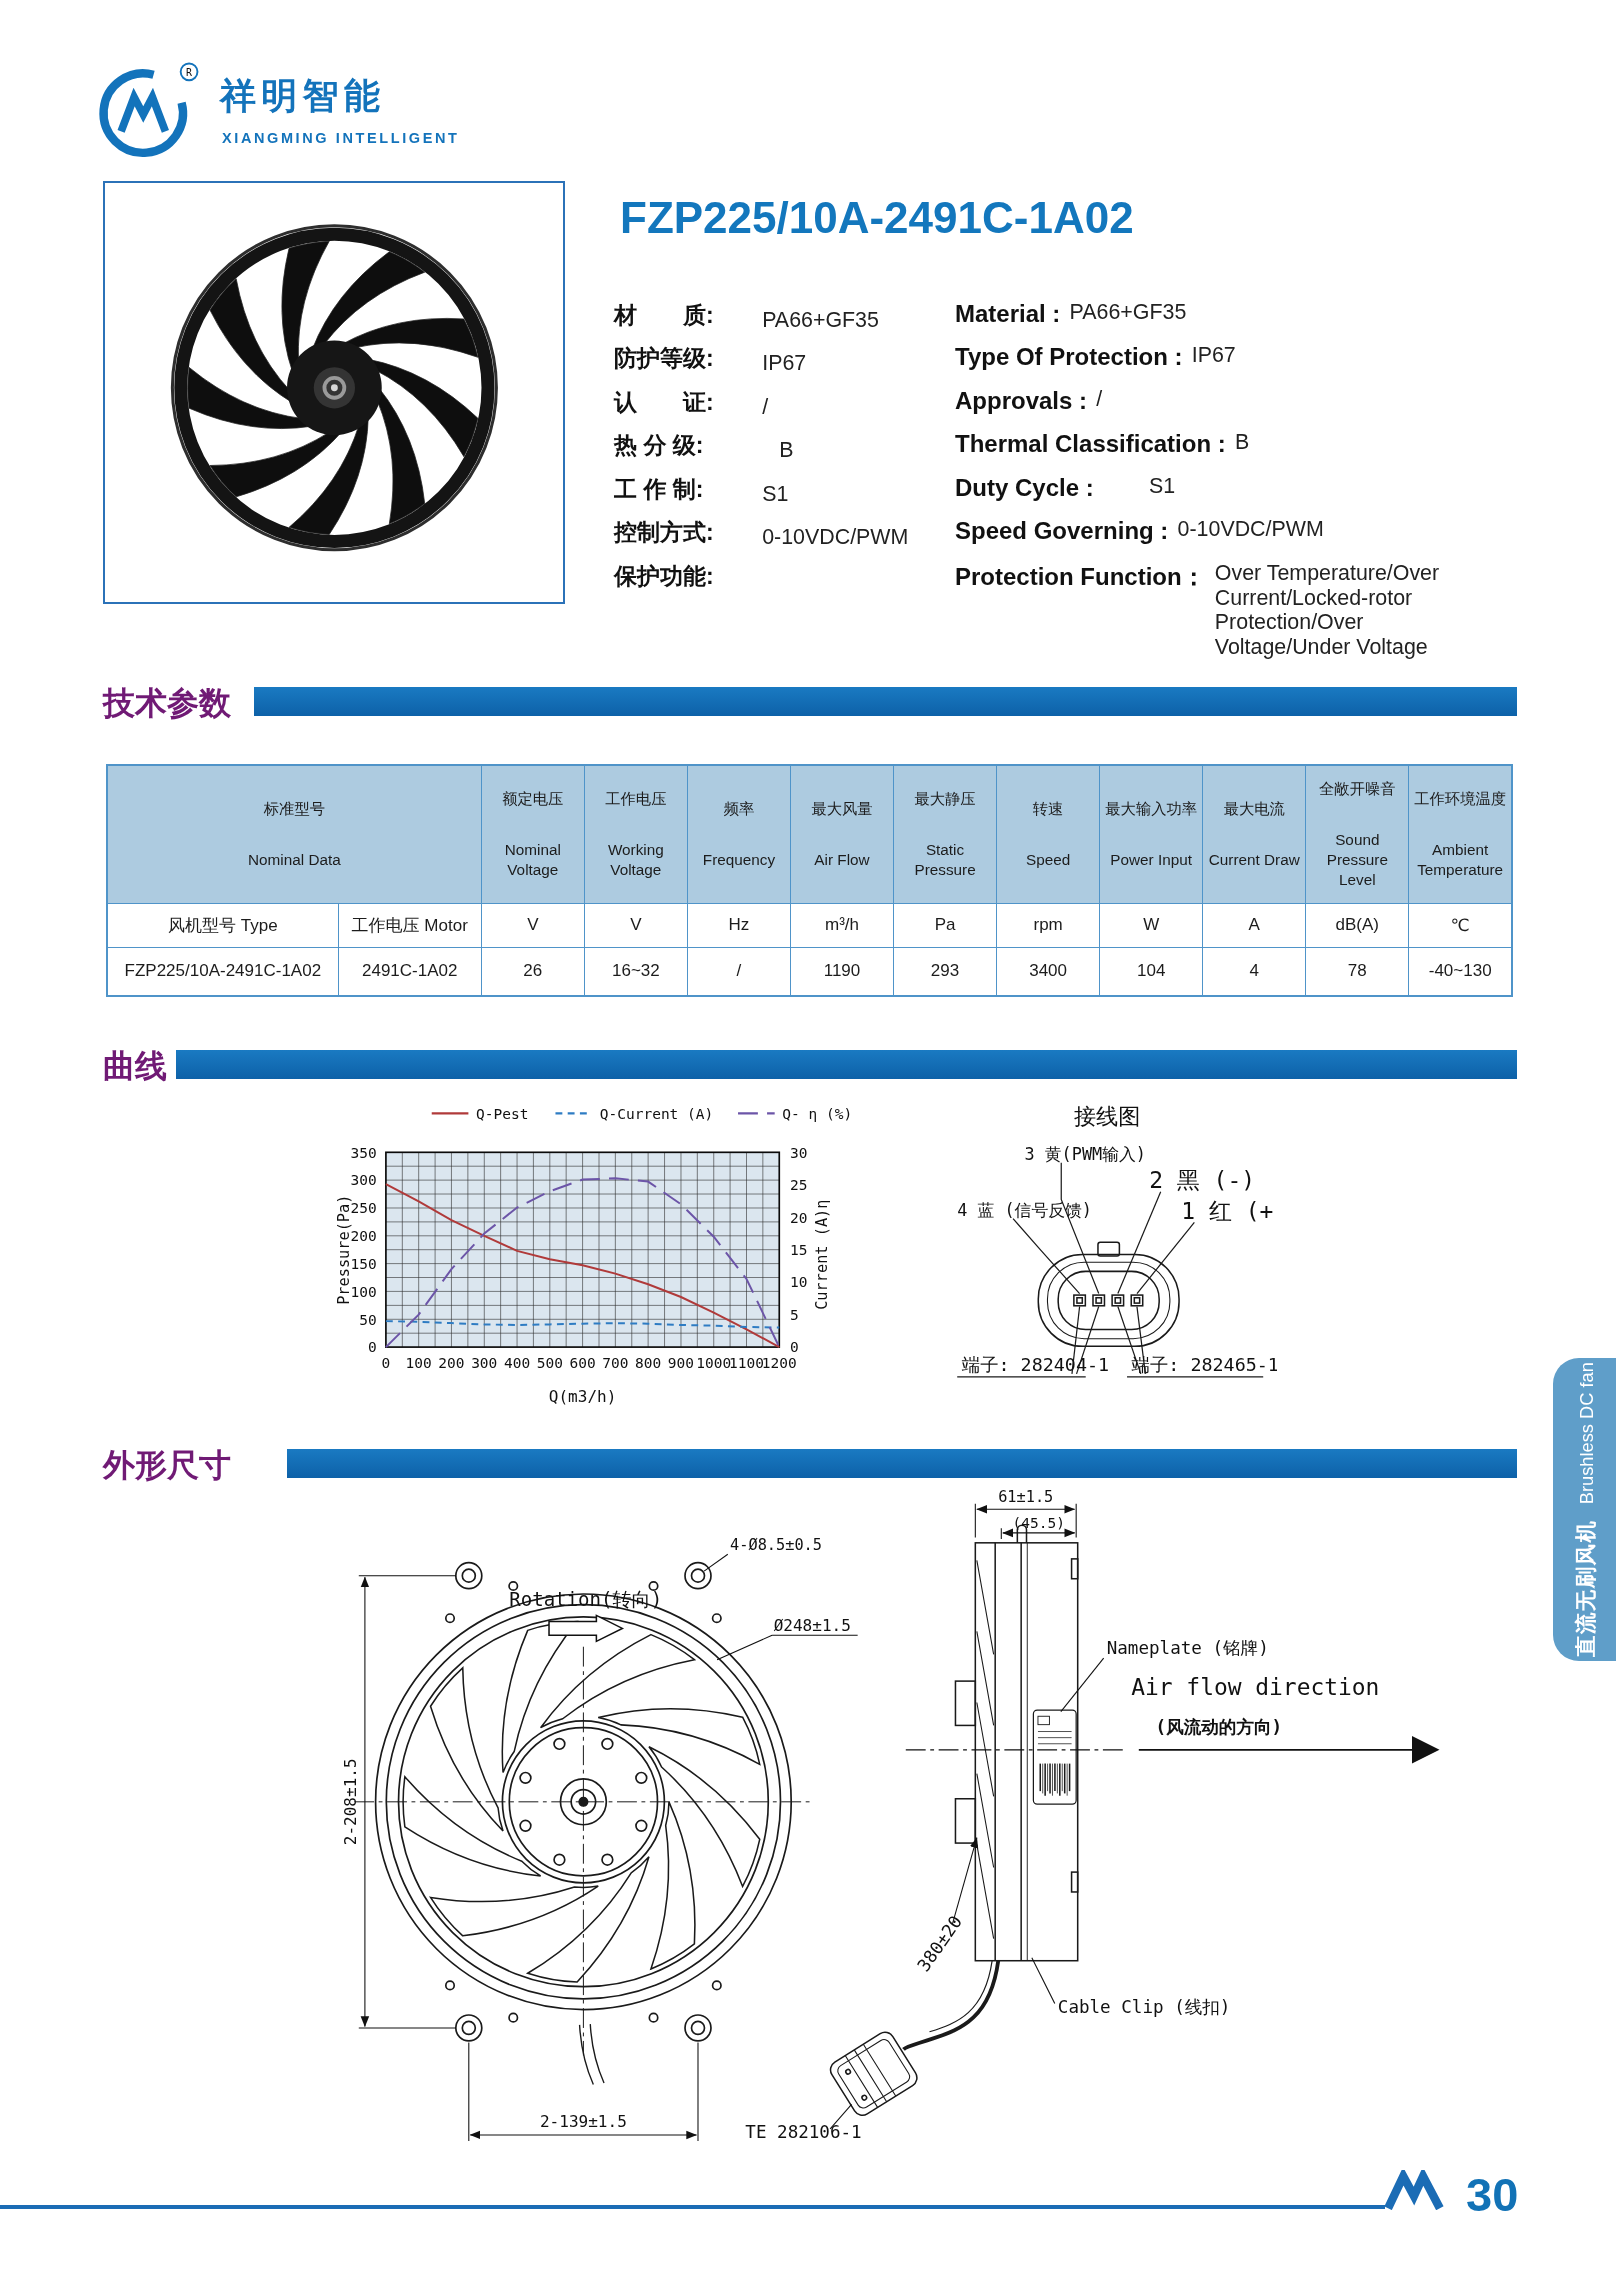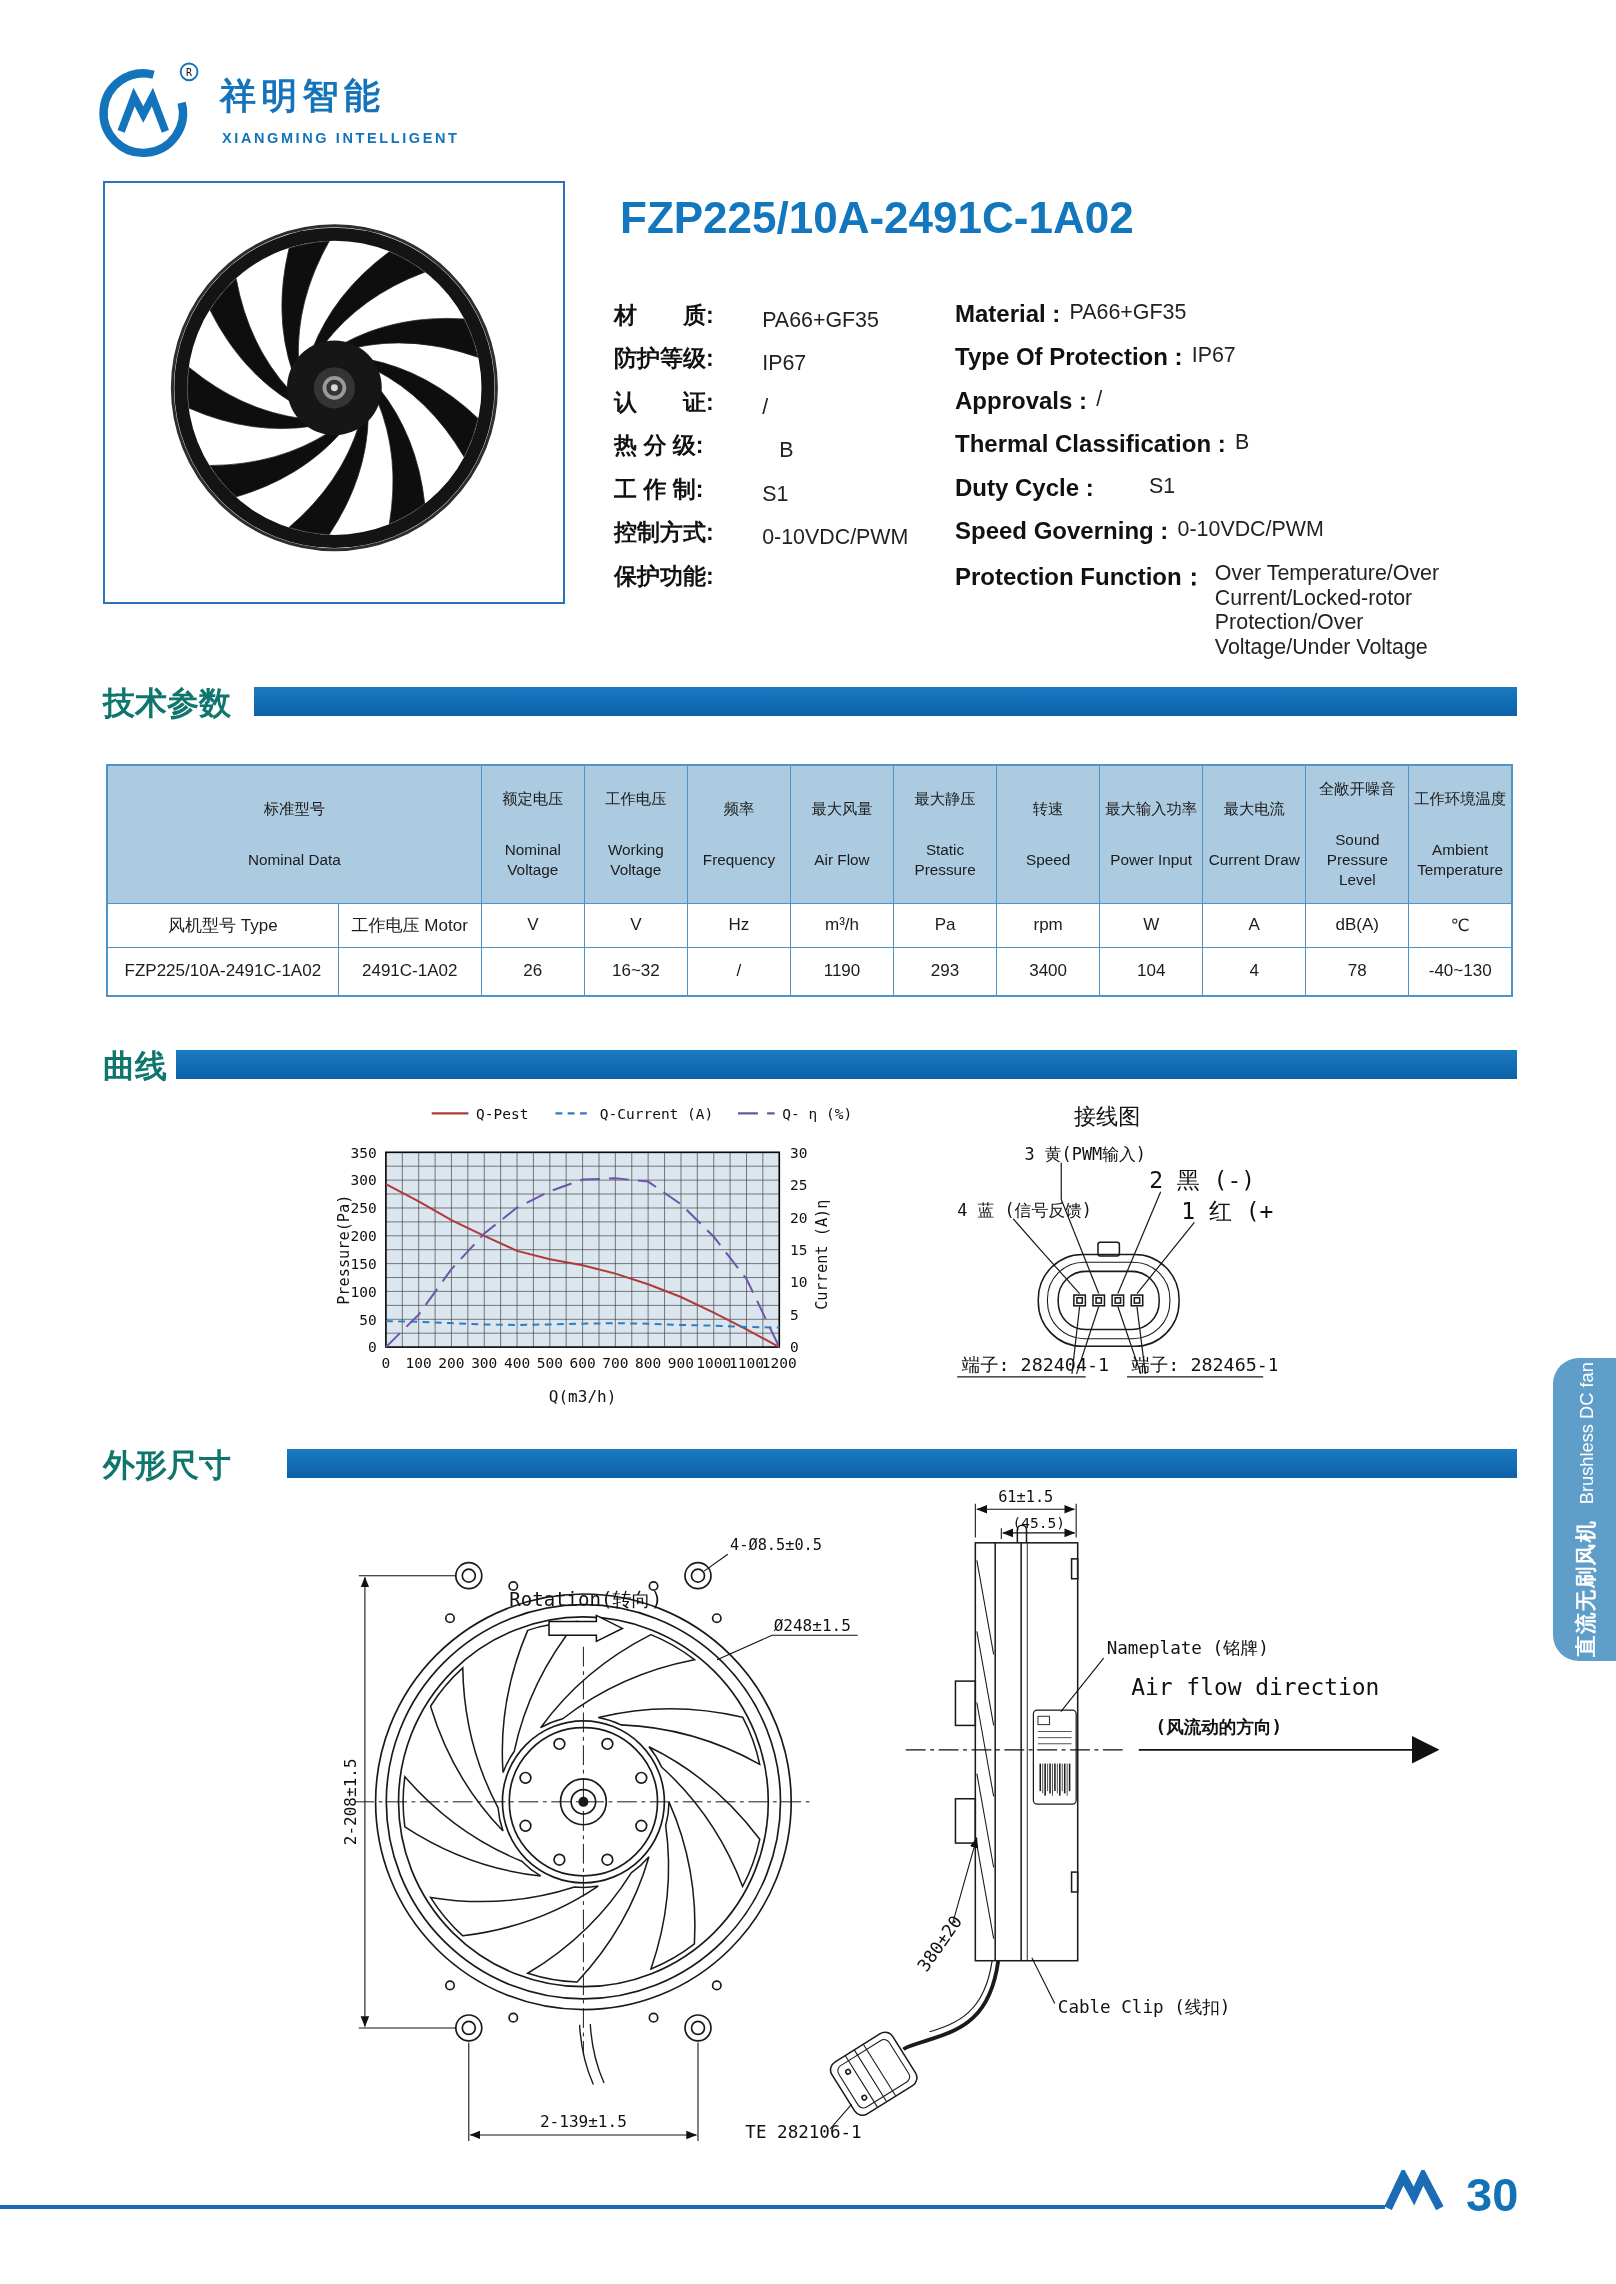--- a/index.html
+++ b/index.html
@@ -16,21 +16,21 @@
   .photo-box{position:absolute;left:103px;top:181px;width:462px;height:423px;border:2.3px solid #2b72b8;background:#fff}
 
   
   .model-title{position:absolute;left:620px;top:193px;font-size:44px;font-weight:bold;color:#1377bd}
   .spec-row{position:absolute;display:flex;align-items:flex-start}
   .spec-lab{font-weight:bold;font-size:23px;color:#111;flex:none;margin-right:9.2px;white-space:nowrap}
   .spec-val{font-size:21.4px;color:#222}
   #specs-en .spec-lab{font-size:24px}
 
   
-  .sec-txt{position:absolute;font-size:32px;font-weight:900;color:#0f766e}
+  .sec-txt{position:absolute;font-size:32px;font-weight:900;color:#701a75}
   .sec-bar{position:absolute;height:29px;background:linear-gradient(180deg,#1a7ac2,#0d61a8)}
 
   
   table.params{position:absolute;left:106px;top:764px;width:1407px;border-collapse:collapse;table-layout:fixed;
                border:2.3px solid #4f94c9;text-align:center}
   .params th,.params td{border:1.5px solid #4f94c9;vertical-align:middle;color:#1c1c1c;padding:0 3.1px;overflow:hidden}
   .params thead th{background:#adcbe0;height:138px;font-weight:normal;font-size:15.3px}
   .params .hwrap{display:flex;flex-direction:column;justify-content:center;gap:31px;line-height:20px}
   .params tr.units td{height:44px;font-size:17px}
   .params tr.vals td{height:49px;font-size:17px}

